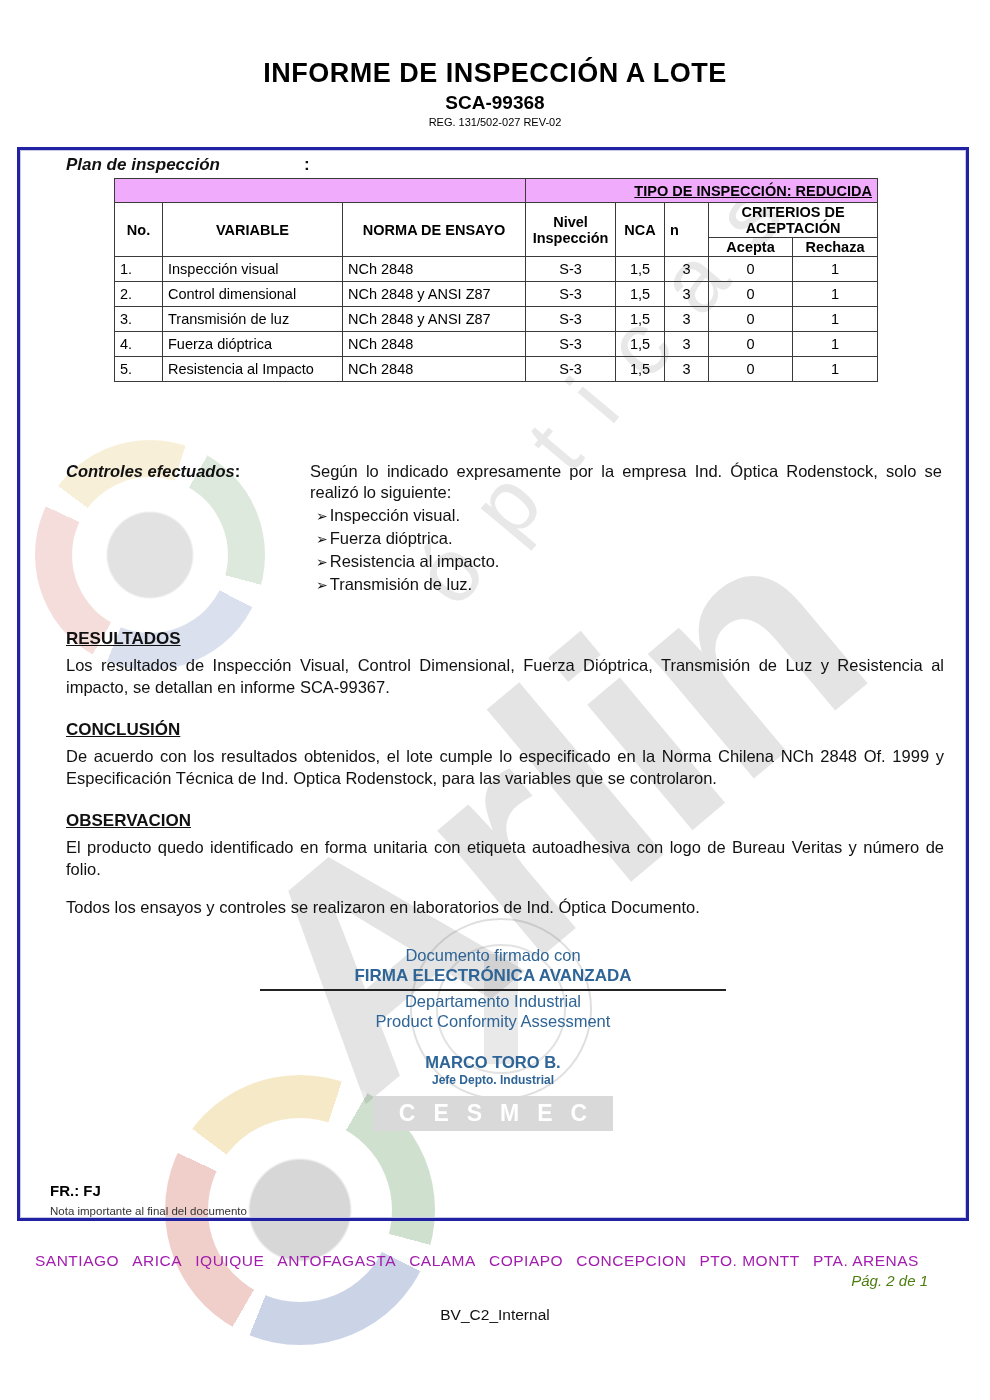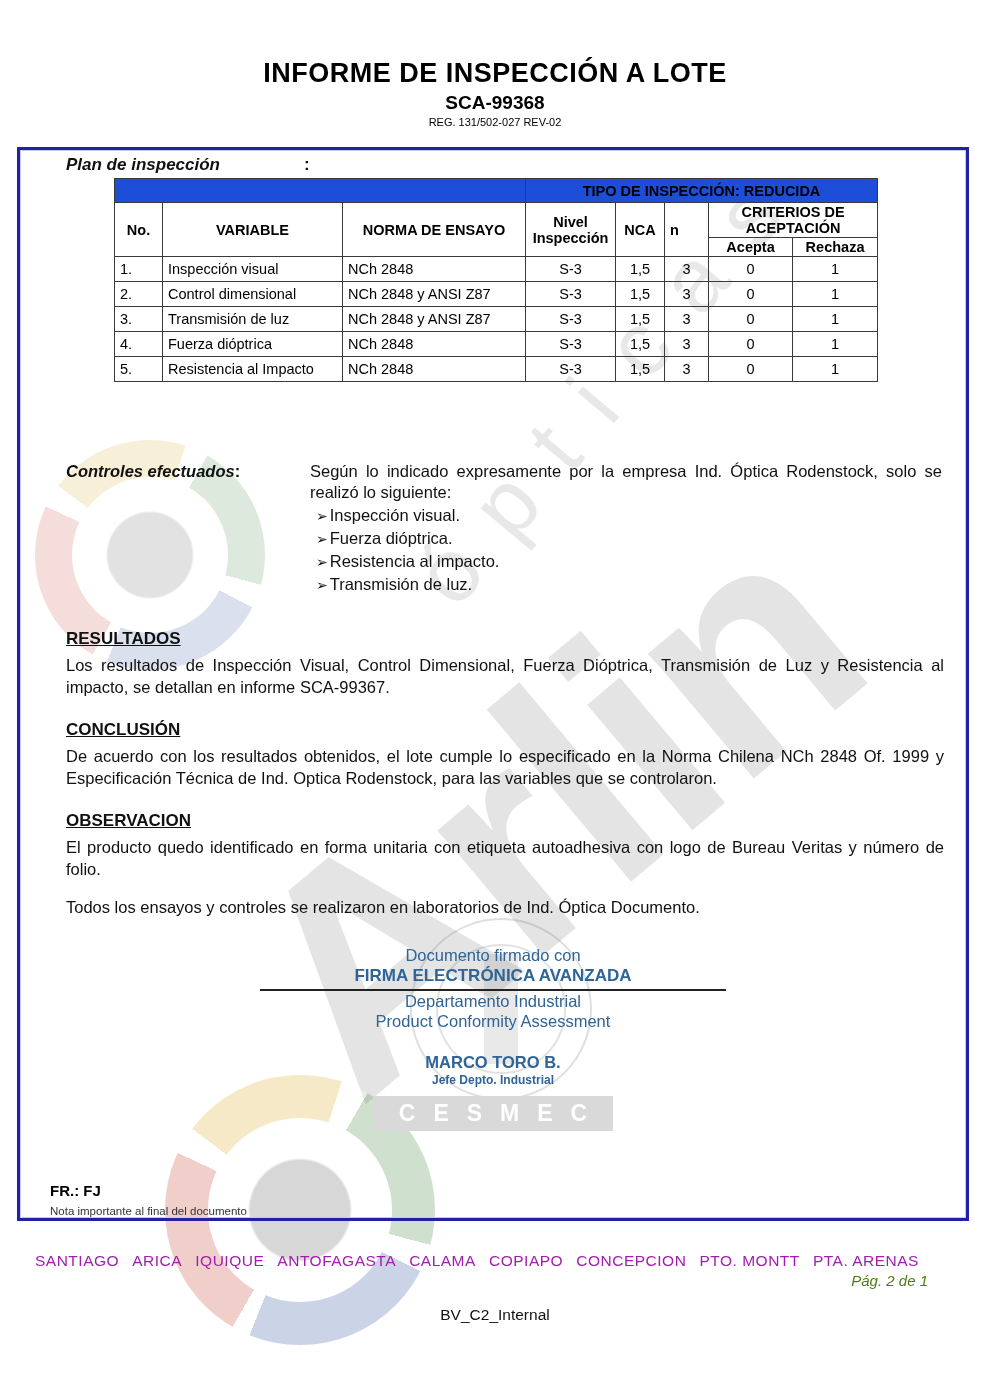--- a/index.html
+++ b/index.html
@@ -58,21 +58,21 @@
   
   .plan-line { position:absolute; left:46px; top:5px; font-size:17px; }
   .plan-label { font-weight:bold; font-style:italic; display:inline-block; width:238px; }
   .plan-colon { font-weight:bold; }
   
   .inspection-table {
     position:absolute; left:94px; top:28px; width:763px;
     border-collapse:collapse; table-layout:fixed; font-size:14.5px; color:#000;
   }
   .inspection-table td, .inspection-table th { border:1px solid #3a3a3a; padding:1px 5px; overflow:hidden; }
-  .banner-cell { background:#1d4ed8; font-weight:bold; text-align:center; height:21px; }
+  .banner-cell { background:#f0abfc; font-weight:bold; text-align:right; height:21px;text-decoration:underline; }
   .hdr { font-weight:bold; text-align:center; vertical-align:middle; }
   .cell-c { text-align:center; height:22px; }
   .cell-l { text-align:left; height:22px; }
   
   .lv-row { position:absolute; left:46px; width:876px; font-size:16.5px; line-height:21px; }
   .lv-label { position:absolute; left:0; top:0; font-weight:bold; font-style:italic; }
   .lv-colon { font-style:normal; }
   .lv-value { margin-left:244px; }
   .spec-row { top:246px; }
   .controles-row { top:311px; }

